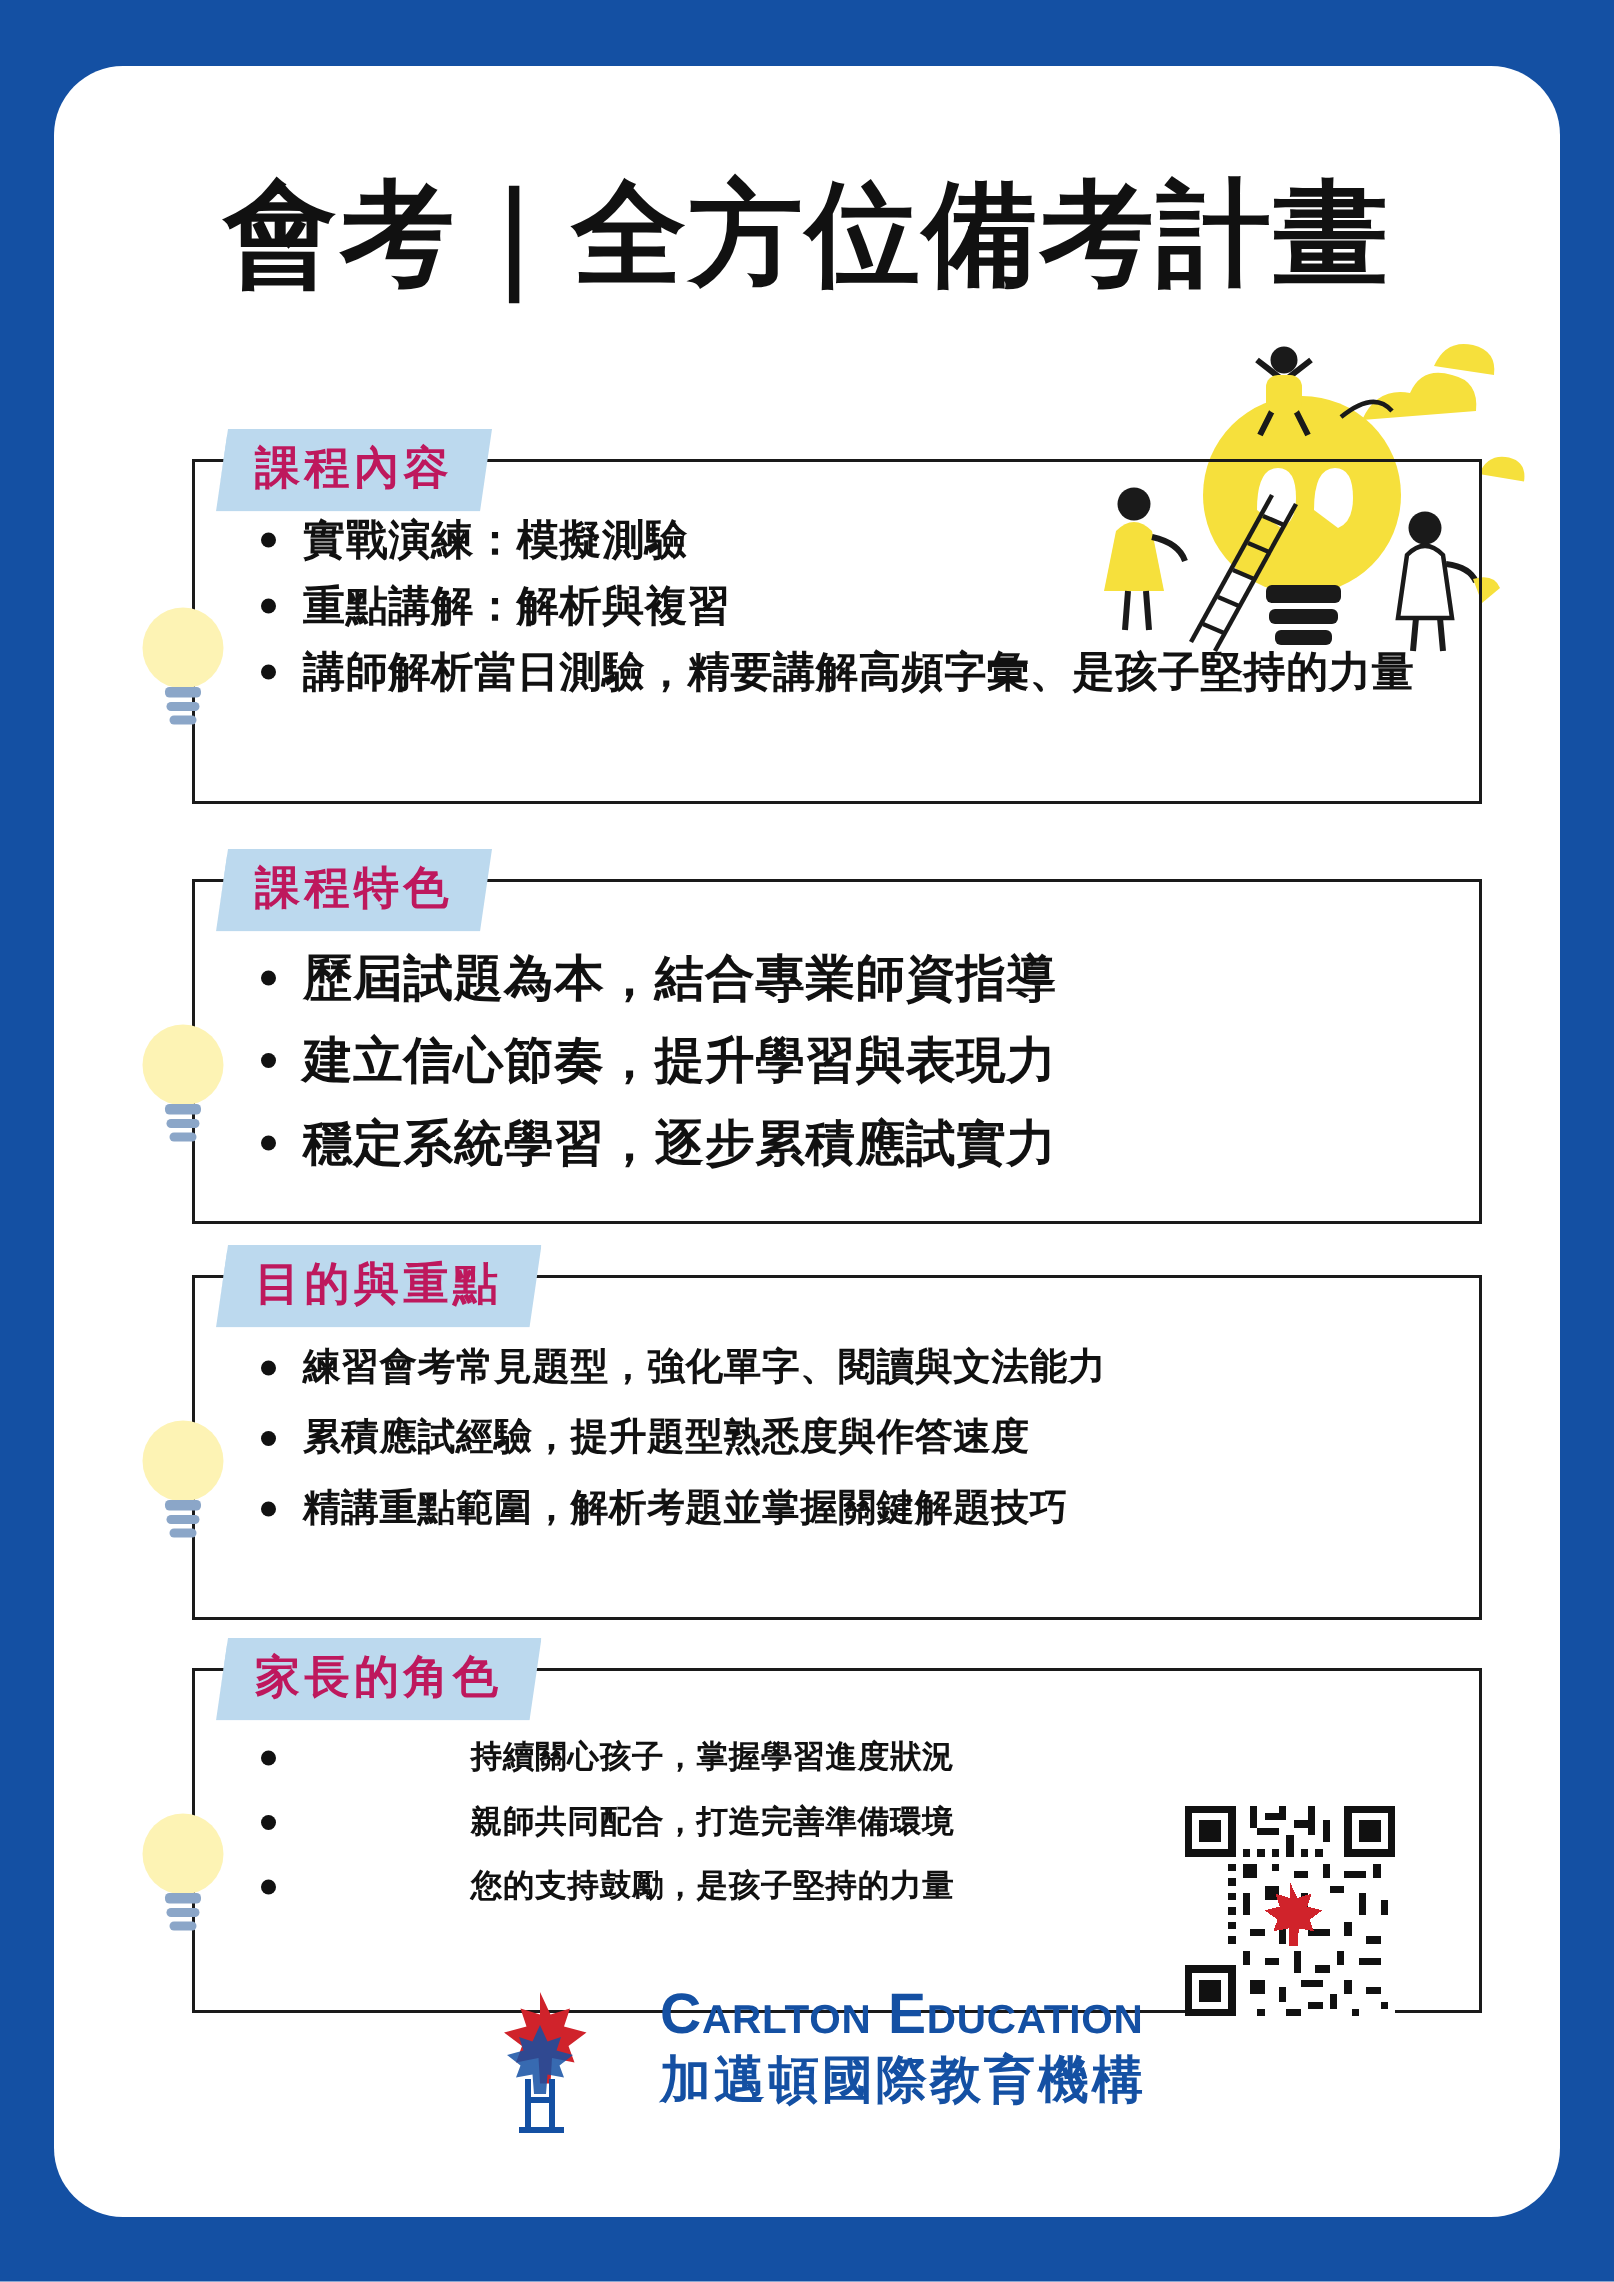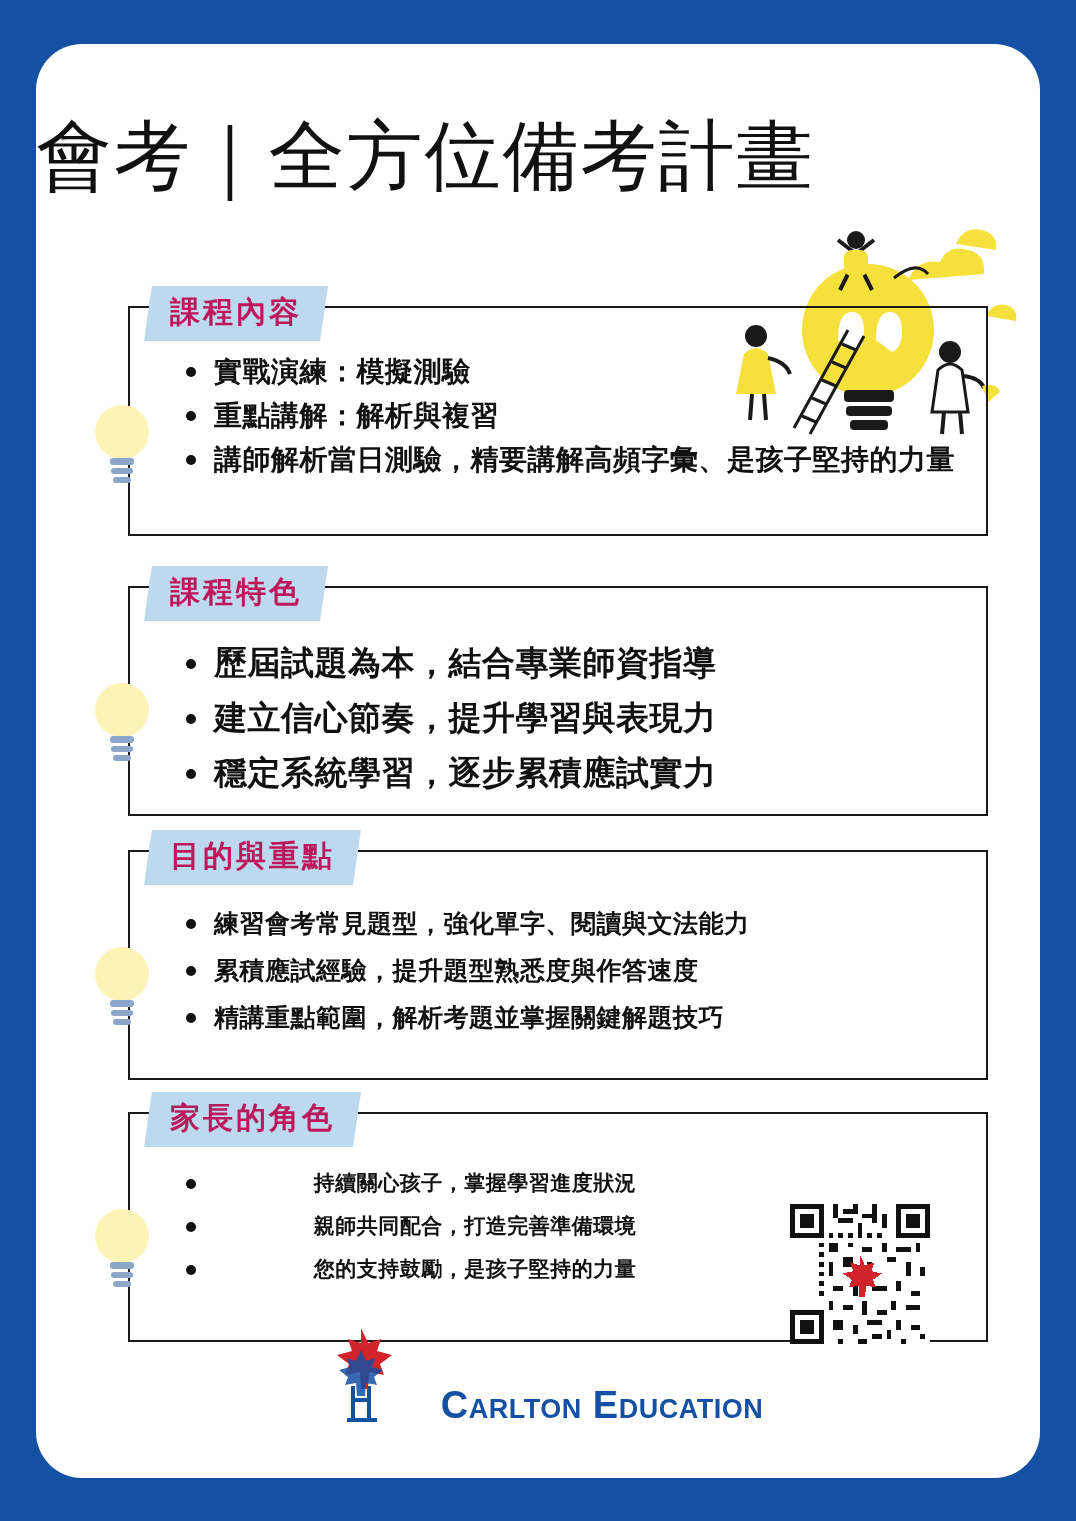--- a/index.html
+++ b/index.html
@@ -24,22 +24,23 @@
     box-sizing: border-box;
     overflow: hidden;
   }
 
   
   .title {
     position: absolute;
     left: 0;
     top: 62px;
     width: 100%;
+    text-align: center;
     font-size: 76px;
-    font-weight: normal;
+    font-weight: bold;
     letter-spacing: 2px;
     color: #111111;
     white-space: nowrap;
     font-family: "Liberation Sans", "DejaVu Sans", sans-serif;
   }
 
   
   .hero {
     position: absolute;
     right: 22px;
@@ -91,25 +92,24 @@
   }
   .bulb {
     position: absolute;
     left: -6px;
     width: 60px;
     height: 90px;
     z-index: 4;
   }
   ul.items {
     position: relative;
-    margin: 12px;
+    margin: 0;
     padding: 0 26px 0 104px;
     list-style: none;
     z-index: 2;
-    font-family: Liberation Serif, serif;
   }
   ul.items li {
     position: relative;
     font-size: 29px;
     font-weight: bold;
     color: #111111;
     line-height: 1.0;
     padding: 10px 0 10px 0;
     letter-spacing: 0.5px;
     white-space: nowrap;
@@ -157,21 +157,21 @@
     z-index: 5;
   }
 
   
   .brand {
     position: absolute;
     left: 0;
     bottom: 54px;
     width: 100%;
     display: flex;
-    align-items: flex-end;
+    align-items: flex-start;
     justify-content: center;
     gap: 32px;
   }
   .brand-leaf { width: 96px; height: 100px; }
   .brand-text { display: flex; flex-direction: column; line-height: 1; }
   .brand-en {
     font-size: 38px;
     font-weight: bold;
     color: #1450a3;
     letter-spacing: 0.5px;
@@ -393,16 +393,17 @@
     <svg class="brand-leaf" viewBox="0 0 96 100" xmlns="http://www.w3.org/2000/svg">
       <path d="M48 4 l7 15 l13 -4 l-4 12 l15 4 l-12 9 l4 11 l-15 -3 l-1 17 l-7 0 l-1 -17 l-15 3 l4 -11 l-12 -9 l15 -4 l-4 -12 l13 4 z" fill="#d0232b"></path>
       <path d="M48 26 l5 11 l9 -3 l-3 9 l11 3 l-9 7 l3 8 l-11 -2 l-1 13 l-8 0 l-1 -13 l-11 2 l3 -8 l-9 -7 l11 -3 l-3 -9 l9 3 z" fill="#1450a3" opacity="0.85"></path>
       <rect x="38" y="62" width="4" height="34" fill="#1450a3"></rect>
       <rect x="54" y="62" width="4" height="34" fill="#1450a3"></rect>
       <rect x="38" y="74" width="20" height="4" fill="#1450a3"></rect>
       <rect x="34" y="94" width="30" height="4" fill="#1450a3"></rect>
     </svg>
     <div class="brand-text">
       <div class="brand-en">Carlton Education</div>
+      <div class="brand-zh">加邁頓國際教育機構</div>
     </div>
   </div>
 
 </div>
 
 </body></html>

